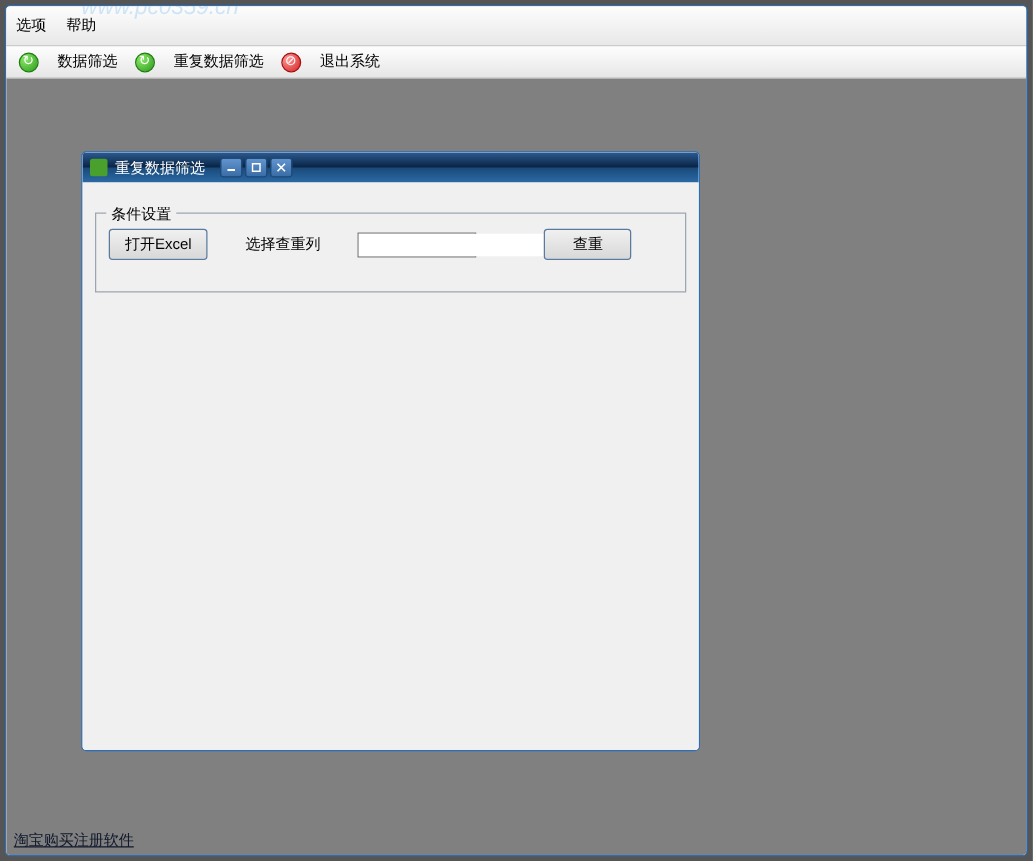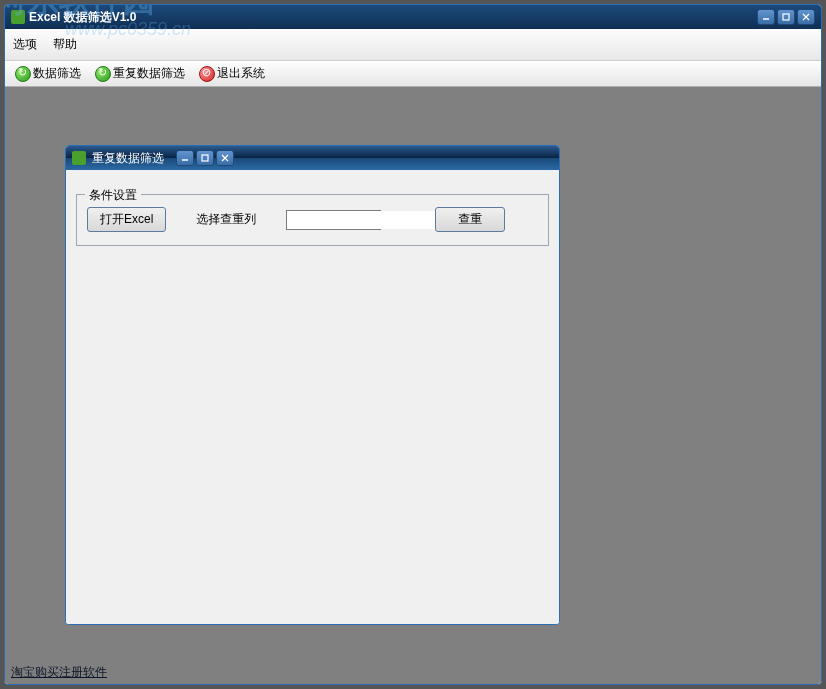--- a/index.html
+++ b/index.html
@@ -76,21 +76,21 @@
       background: linear-gradient(to bottom, #fefefe, #e6e6e6);
       display: flex;
       align-items: center;
       padding: 0 6px;
       gap: 6px;
       border-bottom: 1px solid #b0b0b0;
     }
     .tb-btn {
       display: flex;
       align-items: center;
-      gap: 2px;
+      gap: 15px;
       font-size: 12px;
       cursor: pointer;
       padding: 2px 4px;
     }
     .tb-icon {
       width: 16px; height: 16px;
       border-radius: 50%;
     }
     .tb-icon.green {
       background: radial-gradient(circle at 30% 30%, #8de86a, #2a9a1a);
@@ -239,43 +239,20 @@
       color: #0f172a;
       font-size: 12px;
       text-decoration: underline;
       cursor: pointer;
     }
   </style>
 </head>
 <body>
 
 <div class="main-window">
-  <div class="titlebar">
-    <div class="app-icon"></div>
-    <span class="title-text">Excel 数据筛选V1.0</span>
-    <span class="spacer"></span>
-    <div class="win-ctrl">
-      <div class="win-btn">
-        <svg width="8" height="8" viewBox="0 0 8 8">
-            <line x1="1" y1="6" x2="7" y2="6" stroke="#fff" stroke-width="1.5"></line>
-          </svg>
-      </div>
-      <div class="win-btn">
-        <svg width="8" height="8" viewBox="0 0 8 8">
-            <rect x="1" y="1" width="6" height="6" fill="none" stroke="#fff" stroke-width="1.2"></rect>
-          </svg>
-      </div>
-      <div class="win-btn">
-        <svg width="8" height="8" viewBox="0 0 8 8">
-            <line x1="1" y1="1" x2="7" y2="7" stroke="#fff" stroke-width="1.3"></line>
-            <line x1="7" y1="1" x2="1" y2="7" stroke="#fff" stroke-width="1.3"></line>
-          </svg>
-      </div>
-    </div>
-  </div>
 
   <div class="menubar">
     <span class="menu-item">选项</span>
     <span class="menu-item">帮助</span>
     <div class="watermark">河东软件园</div>
     <div class="watermark-url">www.pc0359.cn</div>
   </div>
 
   <div class="toolbar">
     <div class="tb-btn">
@@ -313,21 +290,21 @@
           <div class="win-btn">
             <svg width="8" height="8" viewBox="0 0 8 8">
                 <line x1="1" y1="1" x2="7" y2="7" stroke="#fff" stroke-width="1.3"></line>
                 <line x1="7" y1="1" x2="1" y2="7" stroke="#fff" stroke-width="1.3"></line>
               </svg>
           </div>
         </div>
       </div>
 
       <div class="child-body">
-        <div class="groupbox" style="height:52px;margin-top:18px;">
+        <div class="groupbox" style="height:64px;margin-top:18px;">
           <span class="groupbox-legend">条件设置</span>
           <div class="row">
             <button class="btn">打开Excel</button>
             <span class="label">选择查重列</span>
             <div class="combo">
               <input class="combo-input" type="text" value="" style="">
               <div class="combo-arrow">
                 <span>▼</span>
               </div>
             </div>

